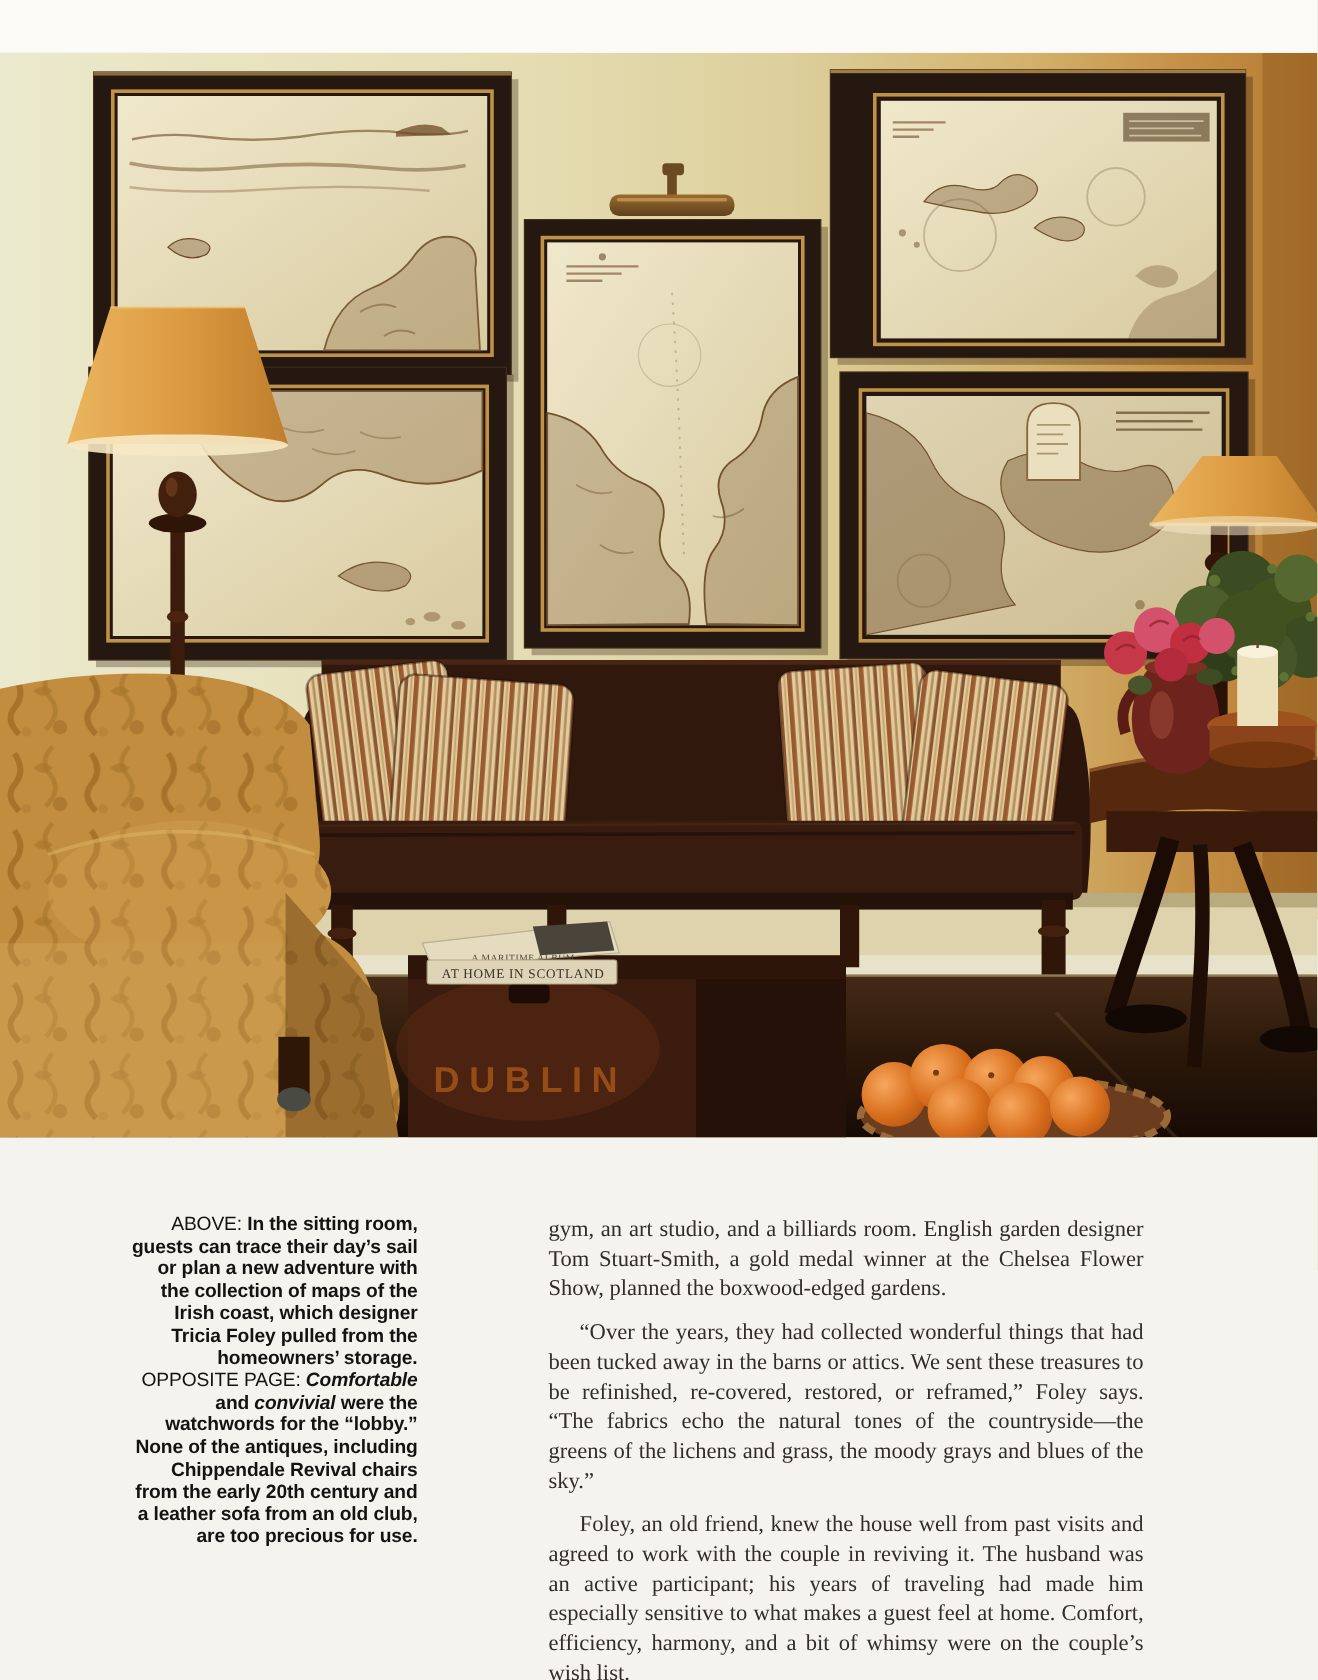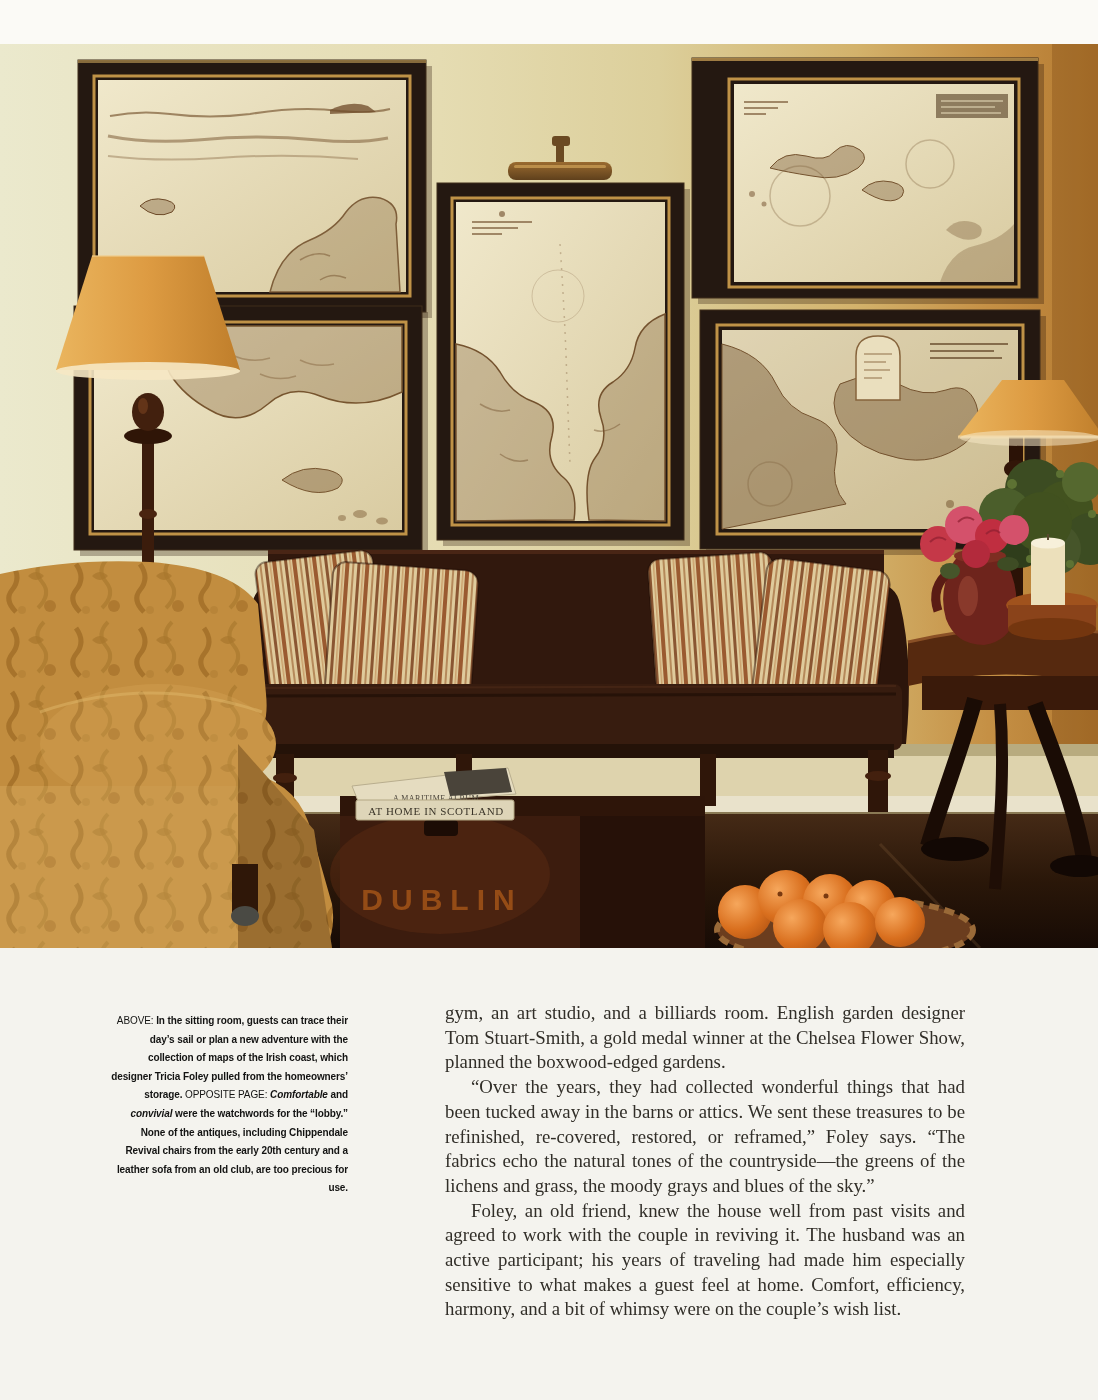--- a/index.html
+++ b/index.html
@@ -11,32 +11,32 @@
   }
   .top-margin{position:absolute;left:0;top:0;width:1098px;height:44px;background:#fbfaf6;}
   .photo-wrap{
     position:absolute;left:0;top:44px;width:1098px;height:904px;overflow:hidden;
     background:#e8e4c6;
   }
   .photo-wrap svg{display:block;}
   .caption{
     position:absolute;left:108px;top:1012px;width:240px;
     text-align:right;
-    font-size:10px;line-height:18.6px;font-weight:bold;
+    font-size:16px;line-height:18.6px;font-weight:bold;
     color:#131312;letter-spacing:-0.1px;
   }
   .cap-small{font-weight:400;}
   .cap-em{font-style:italic;}
   .article{
     position:absolute;left:445px;top:1001px;width:520px;
     font-family:"Liberation Serif",serif;
     font-size:18.8px;line-height:24.7px;color:#312e28;
     text-align:justify;
   }
-  .article p{margin:0;}
+  .article p{margin:12px;}
   .article p + p{text-indent:26px;}
   .stencil{
     font-family:"Liberation Sans",sans-serif;font-weight:bold;
     font-size:30px;letter-spacing:8px;fill:#9c5017;opacity:.92;
   }
   .spine1{font-family:"Liberation Serif",serif;font-size:8px;fill:#4a443a;letter-spacing:.5px;}
   .spine2{font-family:"Liberation Serif",serif;font-size:11px;fill:#3a3428;letter-spacing:.6px;}
 </style>
 </head>
 <body>

